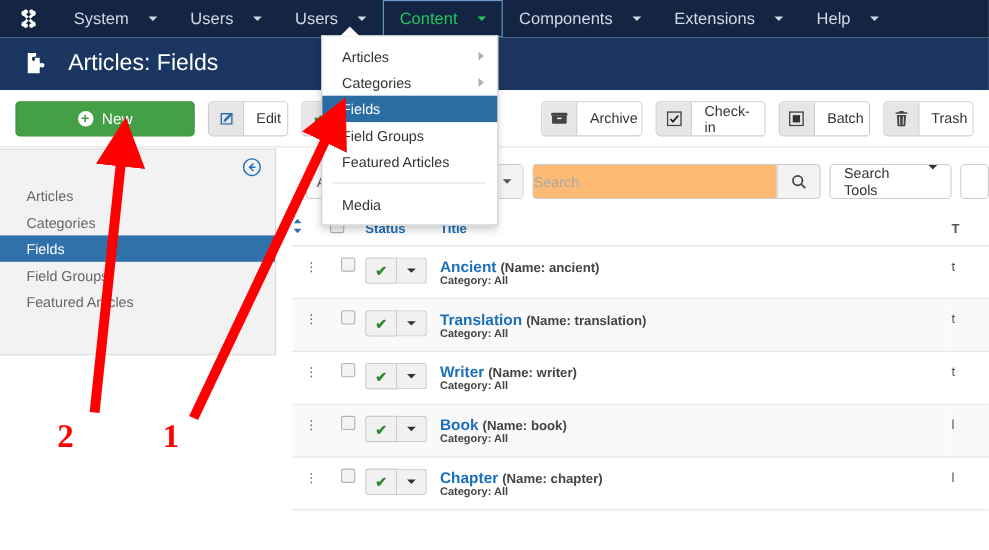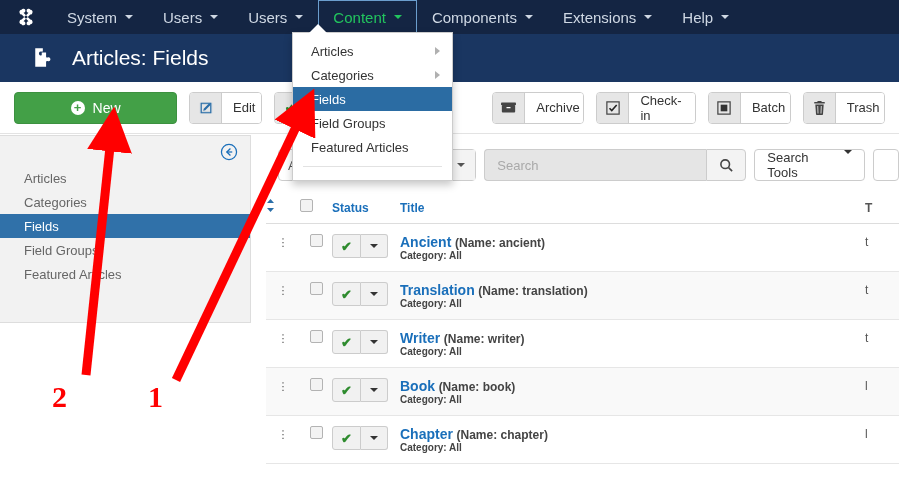--- a/index.html
+++ b/index.html
@@ -20,21 +20,21 @@
     background: #142543;
     display: flex; align-items: stretch;
   }
   .brand-logo {
     width: 52px; display: flex; align-items: center; justify-content: center;
     color: #ffffff;
   }
   .brand-logo svg { display: block; }
   .topnav { display: flex; align-items: stretch; }
   .topnav-item {
-    display: flex; align-items: center; gap: 8px;
+    display: flex; align-items: center; gap: 18px;
     padding: 0 14px;
     color: #cfd8e4; font-size: 15px;
     white-space: nowrap;
     cursor: pointer;
     border: 1px solid transparent;
   }
   .topnav-item.active {
     color: #22c55e;
     border: 1px solid #6b9ece;
     background: #142543;
@@ -47,21 +47,21 @@
     border-top: 4px solid currentColor;
     display: inline-block;
   }
 
   
   .pagehead {
     position: absolute; top: 34px; left: 0;
     width: 899px; height: 48px;
     background: #1a3661;
     display: flex; align-items: center;
-    padding-left: 32px;
+    padding-left: 22px;
     gap: 14px;
     color: #ffffff;
   }
   .pagehead .puzzle { width: 26px; height: 26px; flex: 0 0 26px; }
   .pagehead h1 { font-size: 21px; font-weight: normal; color: #ffffff; }
 
   
   .toolbar {
     position: absolute; top: 82px; left: 0;
     width: 899px; height: 52px;
@@ -165,25 +165,25 @@
     border-left: 1px solid #cccccc;
     background: #f3f3f3;
     display: flex; align-items: center; justify-content: center;
   }
   .search-group { display: flex; align-items: stretch; height: 32px; }
   .search-input {
     width: 222px; height: 32px;
     border: 1px solid #cccccc;
     border-right: none;
     border-radius: 4px 0 0 4px;
-    padding: 0 12px;
+    padding: 0 0;
     font-size: 13px;
     font-family: "Liberation Sans", sans-serif;
     color: #555555;
-    background: #e5e5e5;
+    background: #fdba74;
     outline: none;
   }
   .search-input::placeholder { color: #a9a9a9; }
   .search-btn {
     width: 40px;
     border: 1px solid #cccccc;
     border-radius: 0 4px 4px 0;
     background: #f3f3f3;
     display: flex; align-items: center; justify-content: center;
     cursor: pointer;
@@ -643,20 +643,23 @@
     <div class="dd-item active">
       <span>Fields</span>
     </div>
     <div class="dd-item">
       <span>Field Groups</span>
     </div>
     <div class="dd-item">
       <span>Featured Articles</span>
     </div>
     <div class="dd-sep"></div>
+    <div class="dd-item">
+      <span>Media</span>
+    </div>
   </div>
 
   <svg class="annot" viewBox="0 0 899 500" aria-hidden="true">
     <defs>
       <marker id="ahead" markerWidth="5" markerHeight="5" refX="2.6" refY="2.5" orient="auto">
         <path d="M0,0 L5,2.5 L0,5 z" fill="#ff0000"></path>
       </marker>
     </defs>
 
     <line x1="86" y1="375" x2="112" y2="128" stroke="#ff0000" stroke-width="9" marker-end="url(#ahead)"></line>

